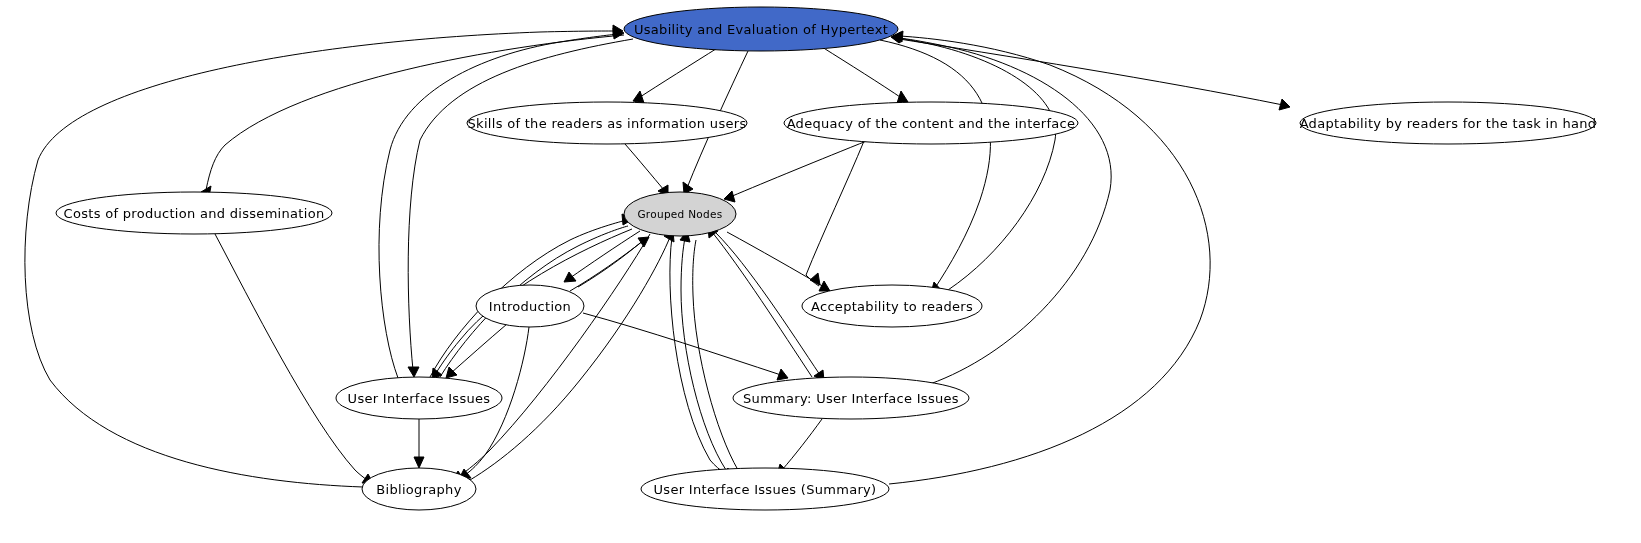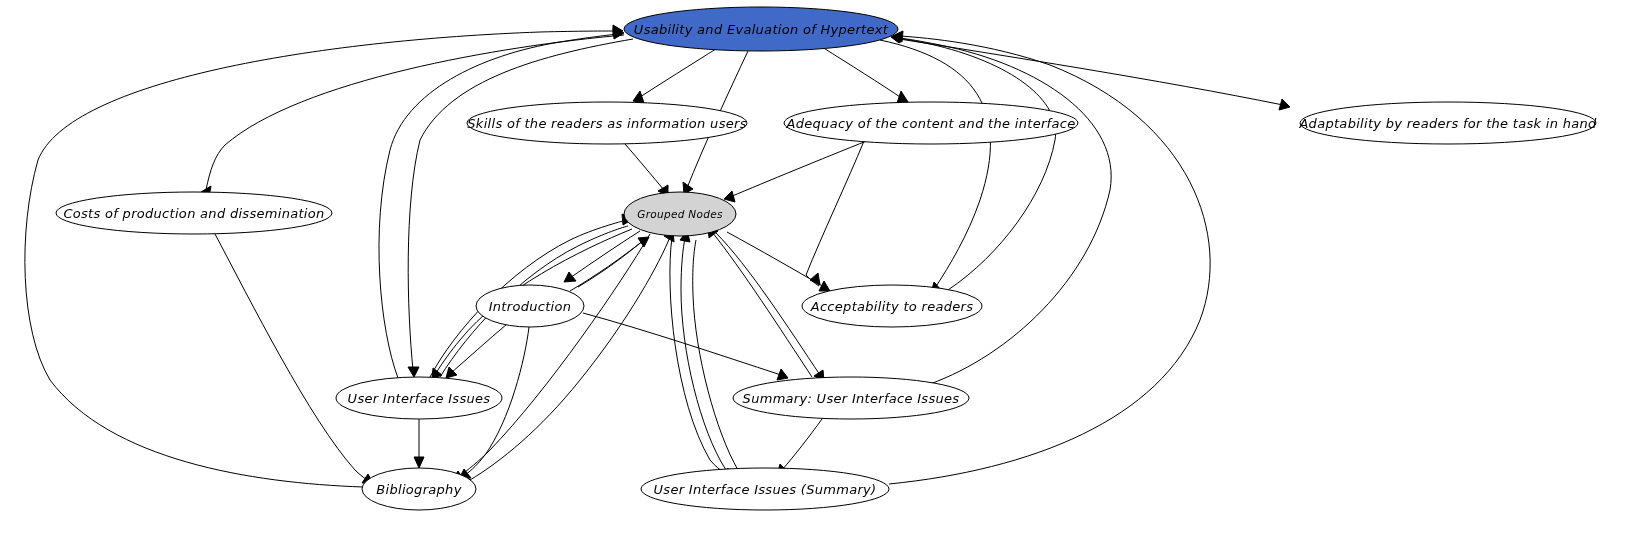--- a/index.html
+++ b/index.html
@@ -7,21 +7,20 @@
     padding: 0;
     background: #ffffff;
   }
   #canvas-wrap {
     position: relative;
     width: 1641px;
     height: 543px;
     background: #ffffff;
     overflow: hidden;
     font-family: "DejaVu Sans", sans-serif;
-    font-style: italic;
   }
   svg#graph {
     display: block;
     width: 1641px;
     height: 543px;
   }
   .edge-path {
     fill: none;
     stroke: #000000;
     stroke-width: 1;

